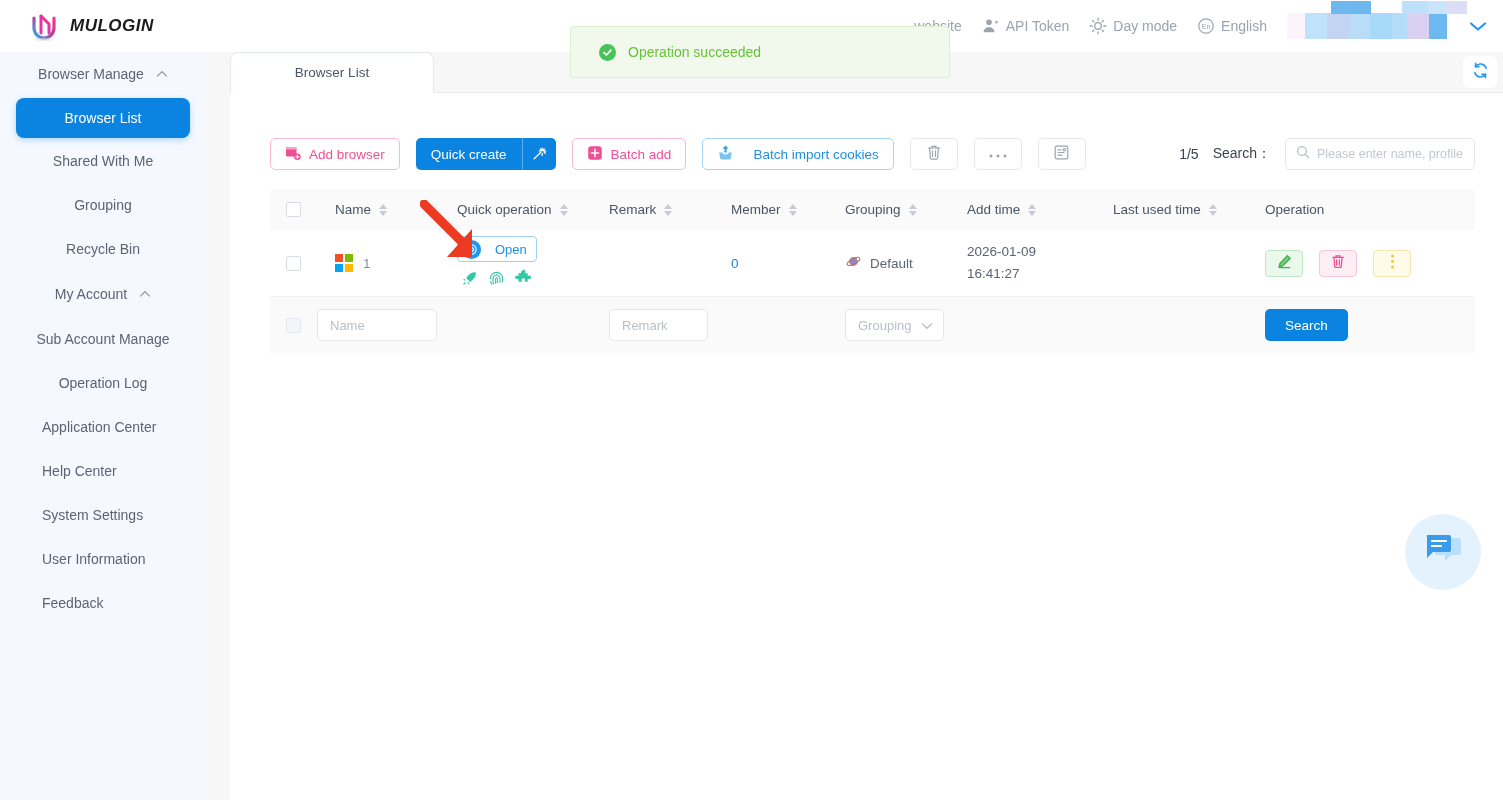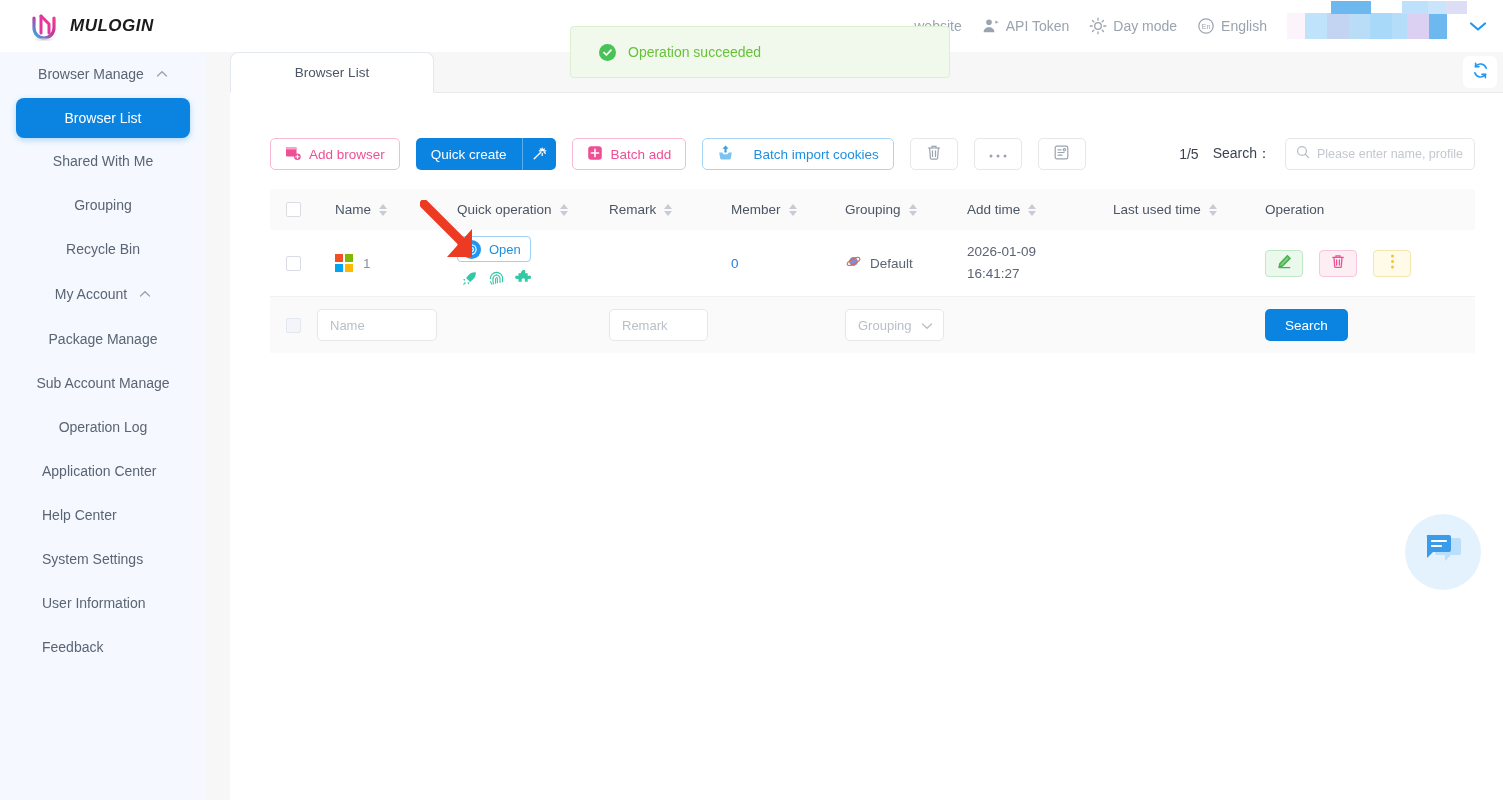--- a/index.html
+++ b/index.html
@@ -163,21 +163,21 @@
   .chk {
     width:15px; height:15px; border:1px solid #d9dde3; border-radius:2px; background:#fff; cursor:pointer;
   }
   .chk.dim { background:#f2f5fa; border-color:#e3e7ee; }
 
   .ms-logo { width:18px; height:18px; display:grid; grid-template-columns:1fr 1fr; grid-template-rows:1fr 1fr; gap:1.5px; }
   .ms-logo span:nth-child(1){background:#f25022;} .ms-logo span:nth-child(2){background:#7fba00;}
   .ms-logo span:nth-child(3){background:#00a4ef;} .ms-logo span:nth-child(4){background:#ffb900;}
 
   .open-btn {
-    display:inline-flex; align-items:center; gap:8px; height:26px; padding:0 9px 0 4px;
+    display:inline-flex; align-items:center; gap:14px; height:26px; padding:0 9px 0 4px;
     border:1px solid #9ed0f2; border-radius:4px; background:#fff; cursor:pointer;
     color:#1e8fe0; font-size:13px;
   }
   .open-circle {
     width:19px; height:19px; border-radius:50%; background:#2196f3;
     display:flex; align-items:center; justify-content:center;
   }
   .qop-icons { display:flex; gap:10px; margin-top:8px; padding-left:4px; }
 
   .op-btn {
@@ -312,23 +312,20 @@
 
     <div class="nav-group">
       <span>My Account</span>
       <span class="nav-caret">
         <svg width="12" height="8" viewBox="0 0 12 8" fill="none" stroke="#9aa3af" stroke-width="1.3" stroke-linecap="round">
             <path d="M1.5 6 L6 1.7 L10.5 6"></path>
           </svg>
       </span>
     </div>
     <div class="nav-item">
-      <span>Package Manage</span>
-    </div>
-    <div class="nav-item">
       <span>Sub Account Manage</span>
     </div>
     <div class="nav-item">
       <span>Operation Log</span>
     </div>
     <div class="nav-item flush">
       <span>Application Center</span>
     </div>
     <div class="nav-item flush">
       <span>Help Center</span>

